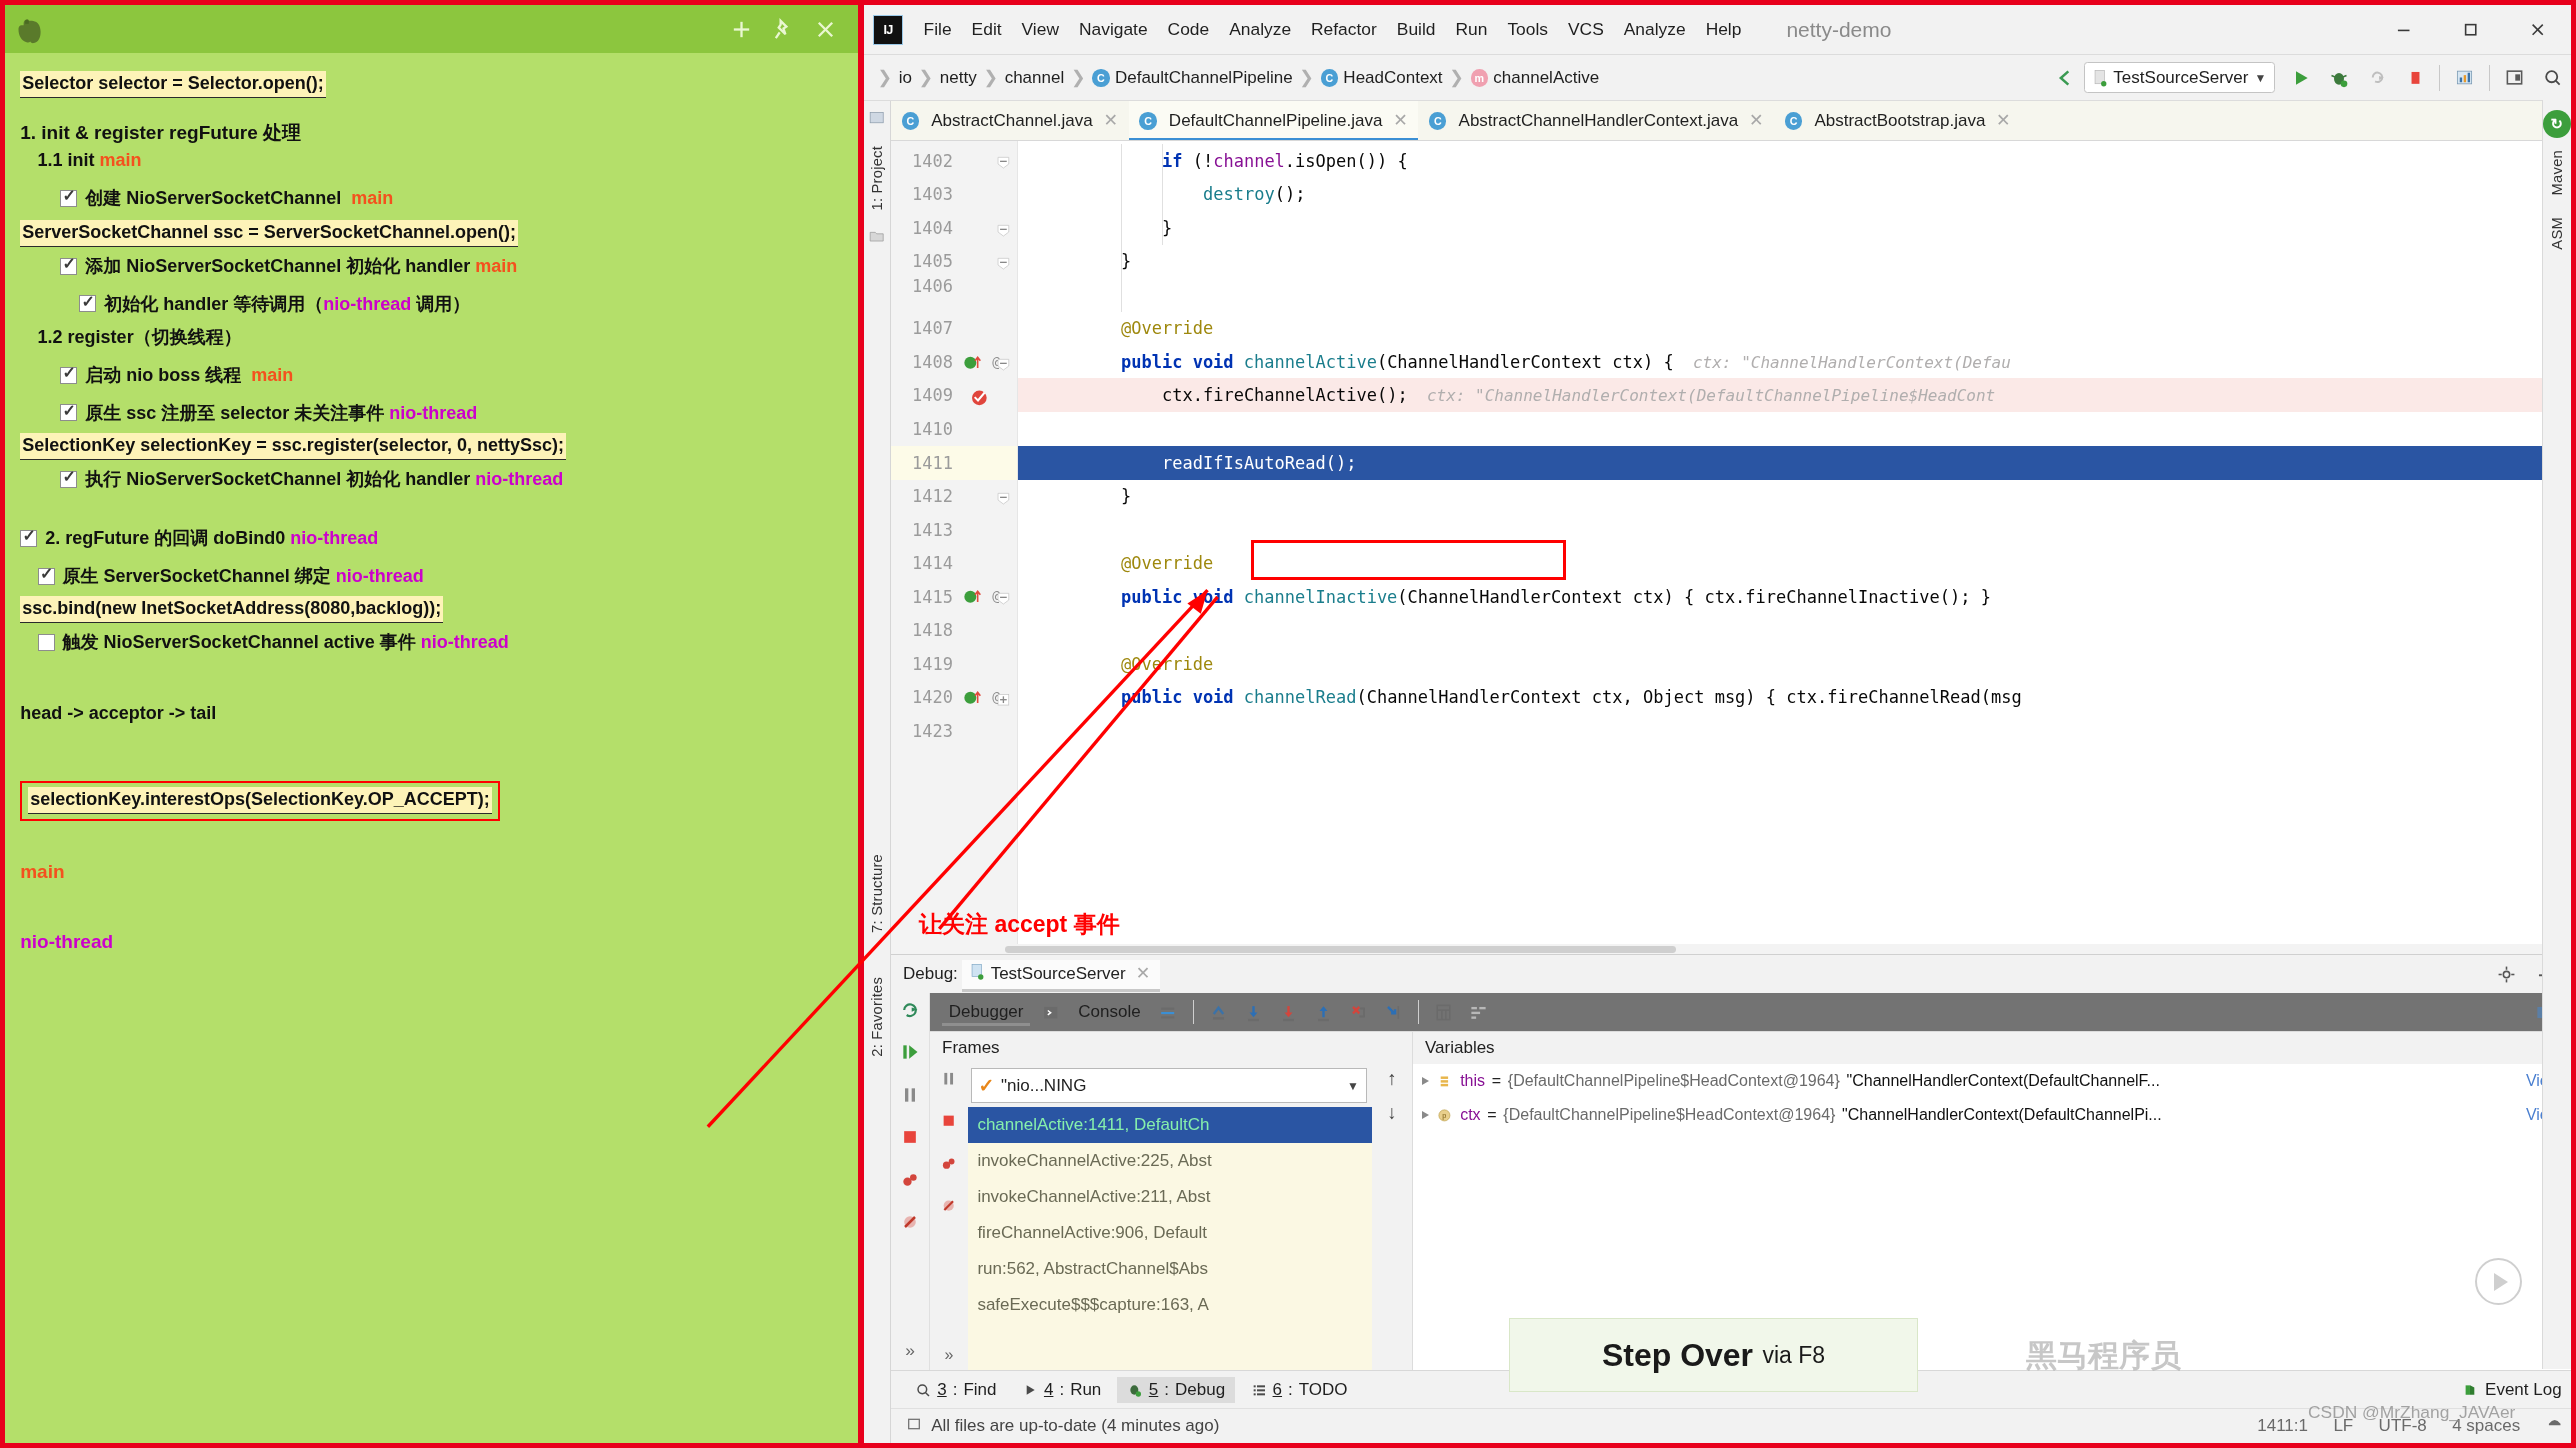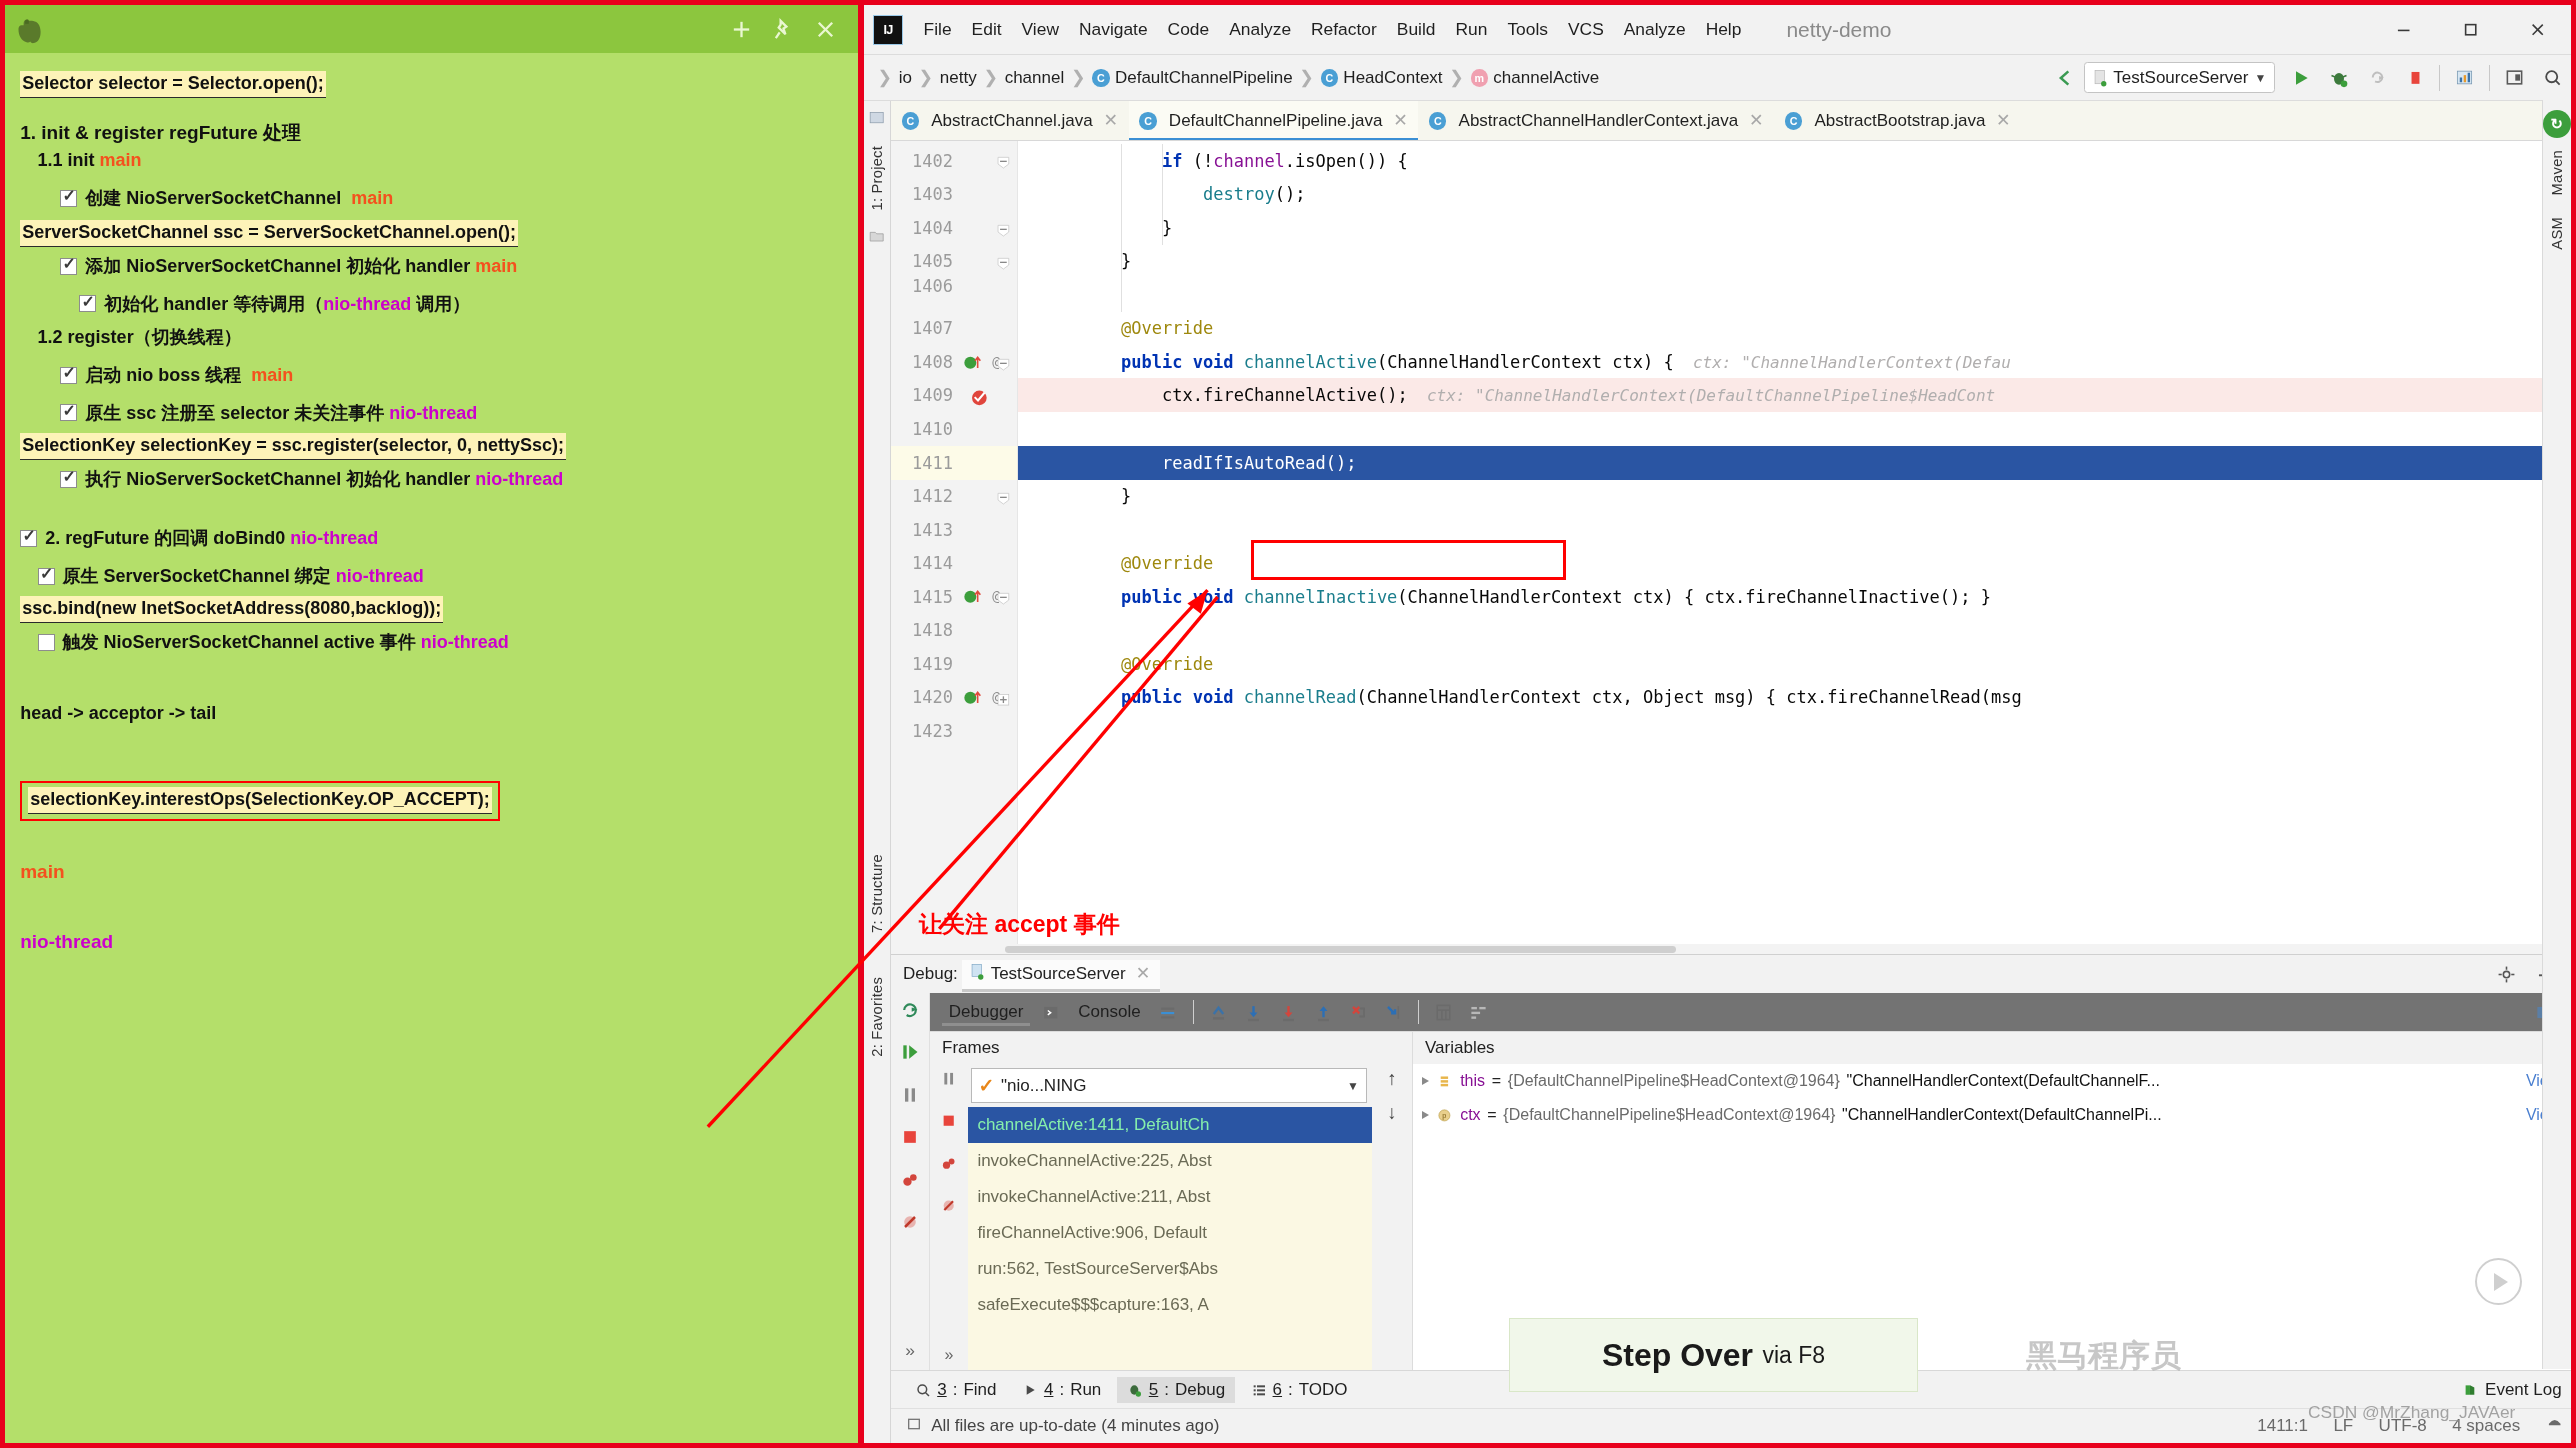--- a/index.html
+++ b/index.html
@@ -870,21 +870,21 @@
                       <div id="thread-sel">
                         <span class="chk">✓</span>
                         <span>"nio...NING</span>
                         <span class="arrow">▼</span>
                       </div>
                       <div id="frames-list">
                         <div class="frame-row sel">channelActive:1411, DefaultCh</div>
                         <div class="frame-row">invokeChannelActive:225, Abst</div>
                         <div class="frame-row">invokeChannelActive:211, Abst</div>
                         <div class="frame-row">fireChannelActive:906, Default</div>
-                        <div class="frame-row">run:562, TestSourceServer$Abs</div>
+                        <div class="frame-row">run:562, AbstractChannel$Abs</div>
                         <div class="frame-row">safeExecute$$$capture:163, A</div>
                       </div>
                     </div>
                     <div class="frames-right">
                       <span style="font-size:19px;color:#444;">↑</span>
                       <span style="font-size:19px;color:#444;">↓</span>
                     </div>
                   </div>
                 </div>
 

